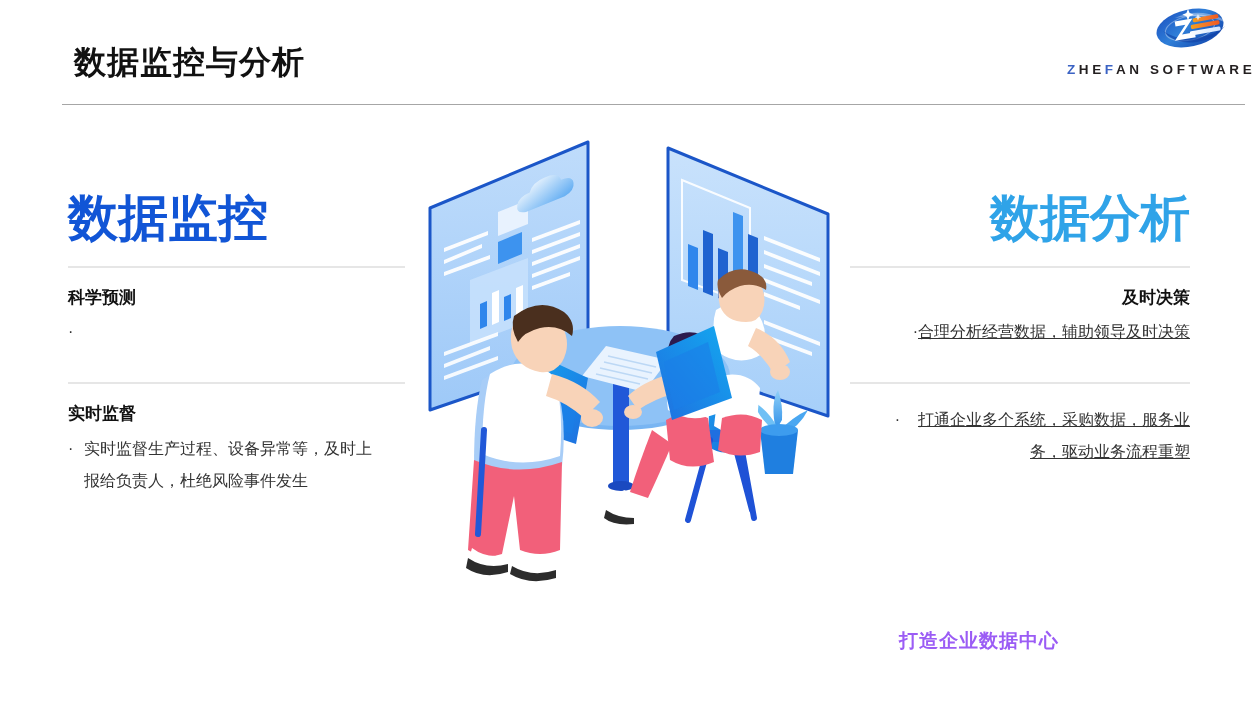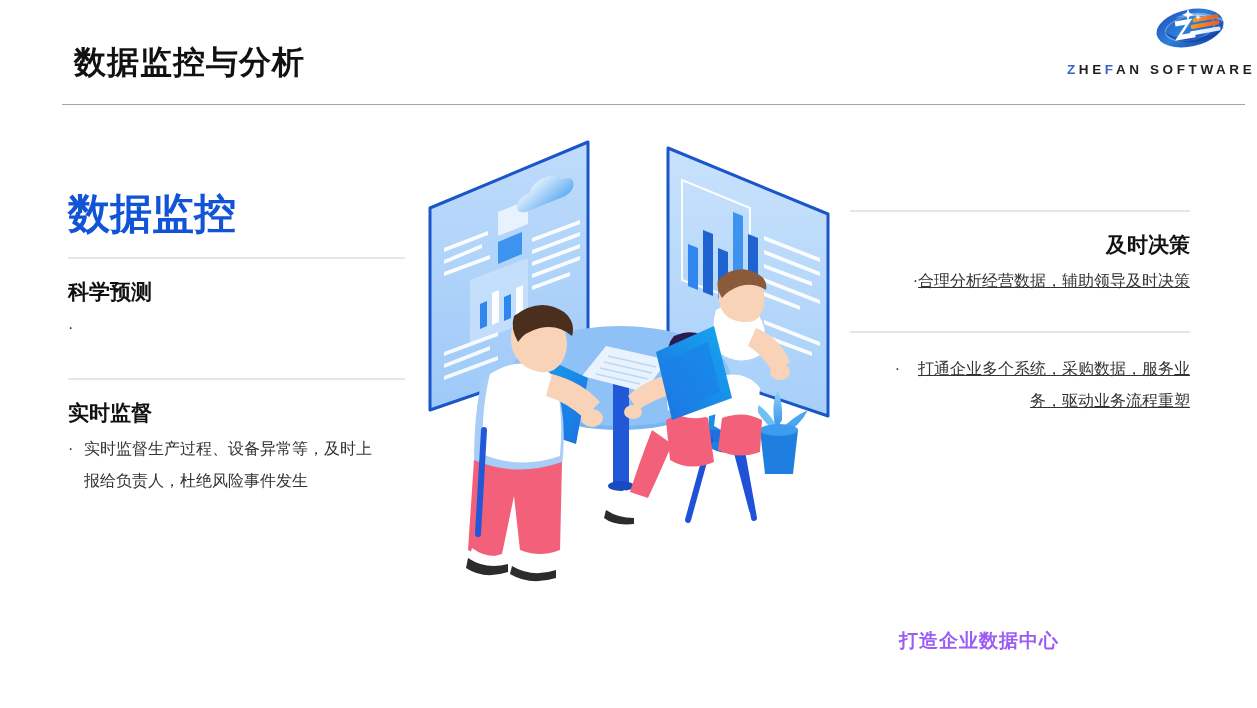--- a/index.html
+++ b/index.html
@@ -74,39 +74,39 @@
   
   .column {
     position: absolute;
     top: 190px;
     width: 340px;
   }
   #col-left  { left: 68px;  text-align: left;  }
   #col-right { left: 850px; text-align: right; }
 
   .col-heading {
-    font-size: 42px;
+    font-size: 50px;
     font-weight: bold;
     line-height: 1.12;
     margin: 0;
     white-space: nowrap;
   }
   #col-left .col-heading  { color: #1155d6; }
   #col-right .col-heading { color: #2fa3e8; }
 
   .col-rule {
     height: 2px;
     background: #e6e6e6;
     margin-top: 20px;
   }
   #col-right .col-rule { margin-left: auto; }
 
   .block { margin-top: 20px; }
   .block-title {
-    font-size: 21px;
+    font-size: 17px;
     font-weight: bold;
     color: #111111;
     line-height: 1.2;
     margin: 0 0 8px 0;
     white-space: nowrap;
   }
   .bullet {
     display: flex;
     font-size: 16px;
     color: #333333;
@@ -214,20 +214,21 @@
     <div class="block">
       <div class="block-title">实时监督</div>
       <div class="bullet">
         <span class="bullet-dot">·</span>
         <span class="bullet-text">实时监督生产过程、设备异常等，及时上报给负责人，杜绝风险事件发生</span>
       </div>
     </div>
   </div>
 
   <div id="col-right" class="column">
+    <div class="col-heading">数据分析</div>
     <div class="col-rule" style="width:340px;"></div>
 
     <div class="block">
       <div class="block-title">及时决策</div>
       <div class="bullet">
         <span class="bullet-dot">·</span>
         <span class="bullet-text">合理分析经营数据，辅助领导及时决策</span>
       </div>
     </div>
 

